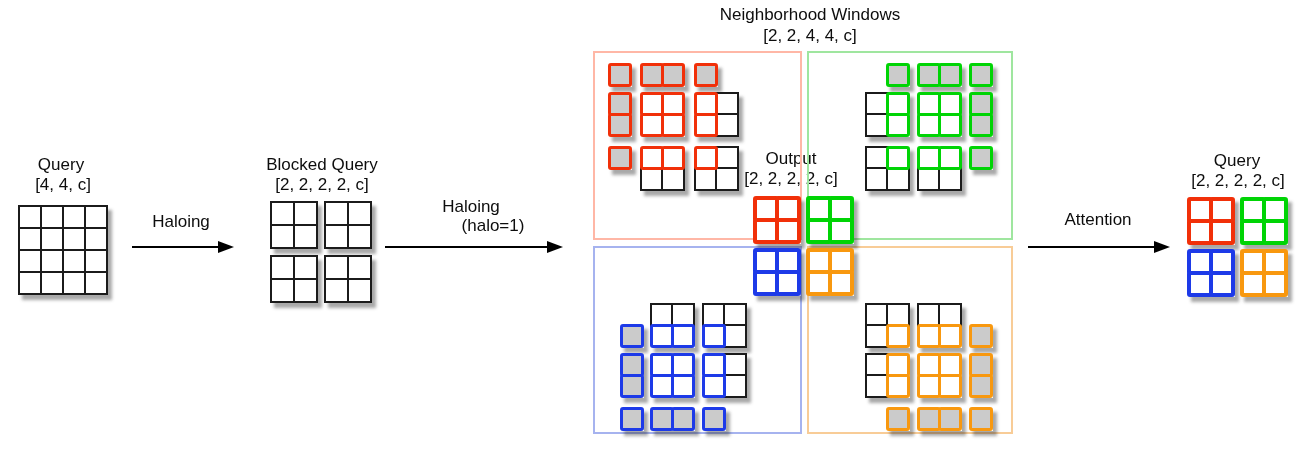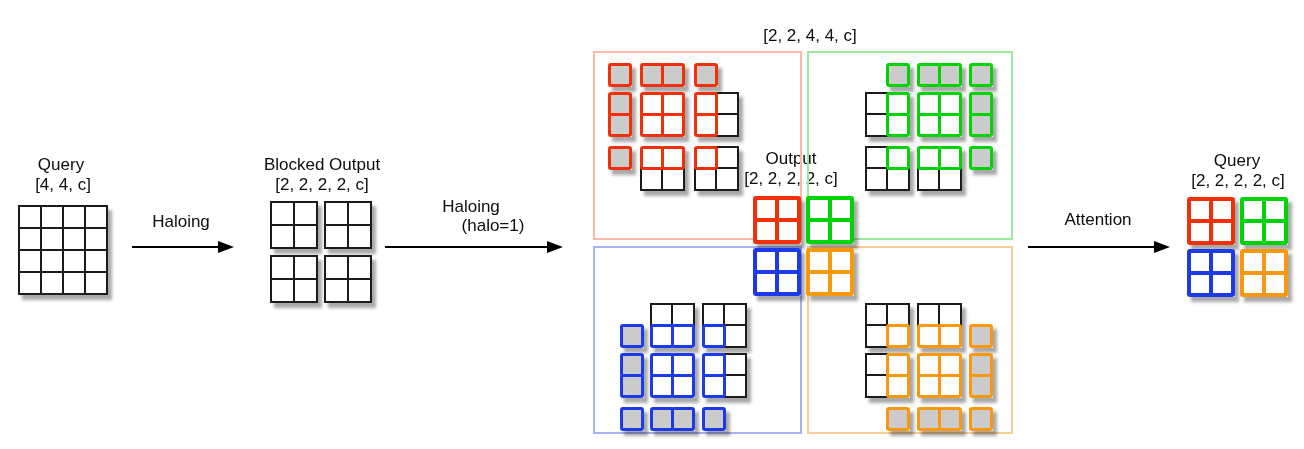--- a/index.html
+++ b/index.html
@@ -25,28 +25,29 @@
 
 <div id="canvas">
 
   <div class="lbl" style="left:61px;top:155px;">Query</div>
   <div class="lbl" style="left:63px;top:175px;">[4, 4, c]</div>
 
   <div class="lbl" style="left:181px;top:212px;">Haloing</div>
   <div class="arrow-line" style="left:132px;top:246px;width:88px;"></div>
   <div class="arrow-head" style="left:218px;top:241px;"></div>
 
-  <div class="lbl" style="left:322px;top:155px;">Blocked Output</div>
+  <div class="lbl" style="left:322px;top:155px;">Blocked Query</div>
   <div class="lbl" style="left:322px;top:175px;">[2, 2, 2, 2, c]</div>
 
   <div class="lbl" style="left:471px;top:197px;">Haloing</div>
   <div class="lbl" style="left:471px;top:216px;margin-left:22px;">(halo=1)</div>
   <div class="arrow-line" style="left:385px;top:246px;width:164px;"></div>
   <div class="arrow-head" style="left:547px;top:241px;"></div>
 
+  <div class="lbl" style="left:810px;top:5px;">Neighborhood Windows</div>
   <div class="lbl" style="left:810px;top:26px;">[2, 2, 4, 4, c]</div>
 
   <div class="lbl" style="left:791px;top:149px;">Output</div>
   <div class="lbl" style="left:791px;top:169px;">[2, 2, 2, 2, c]</div>
 
   <div class="lbl" style="left:1098px;top:210px;">Attention</div>
   <div class="arrow-line" style="left:1028px;top:246px;width:128px;"></div>
   <div class="arrow-head" style="left:1154px;top:241px;"></div>
 
   <div class="lbl" style="left:1237px;top:151px;">Query</div>

